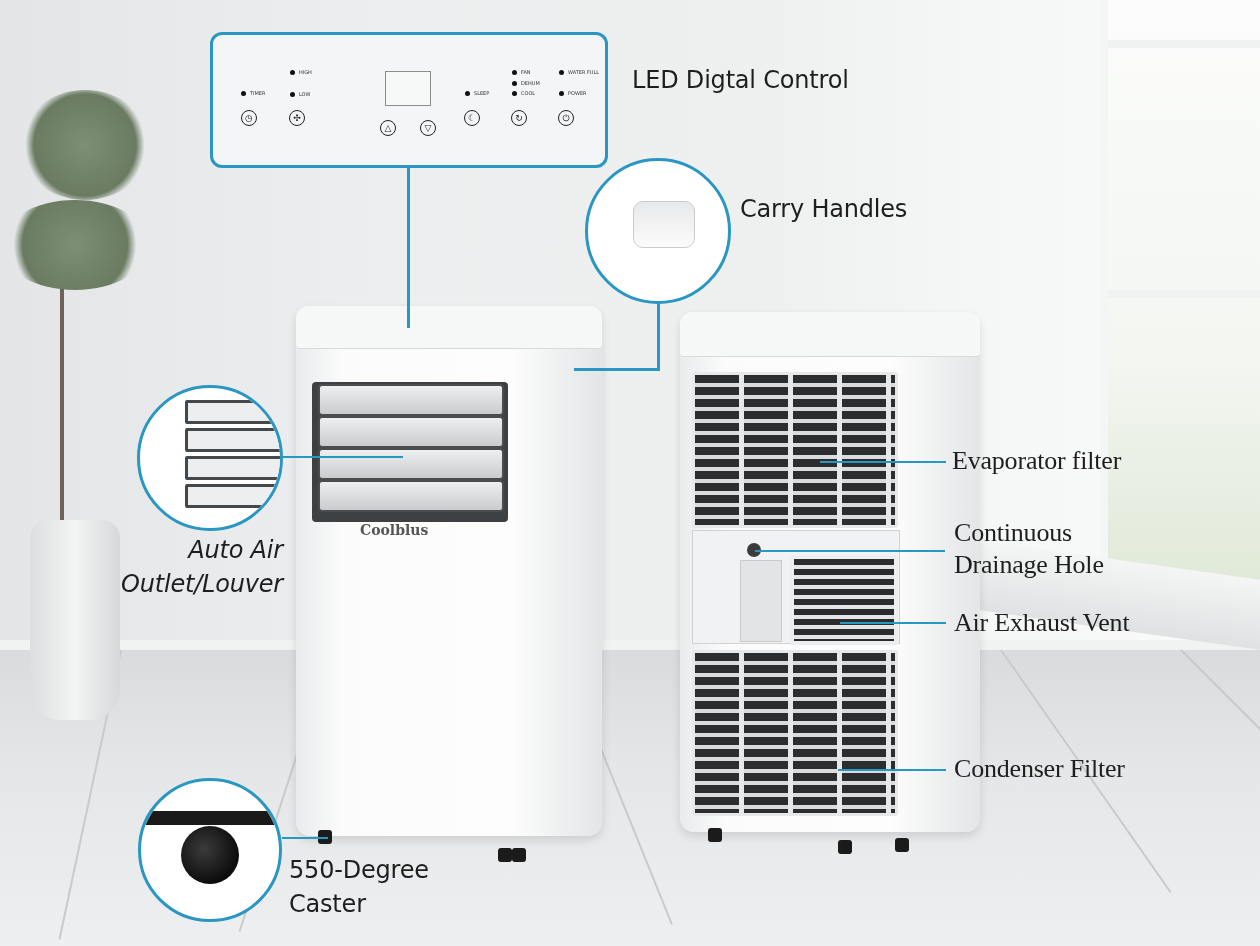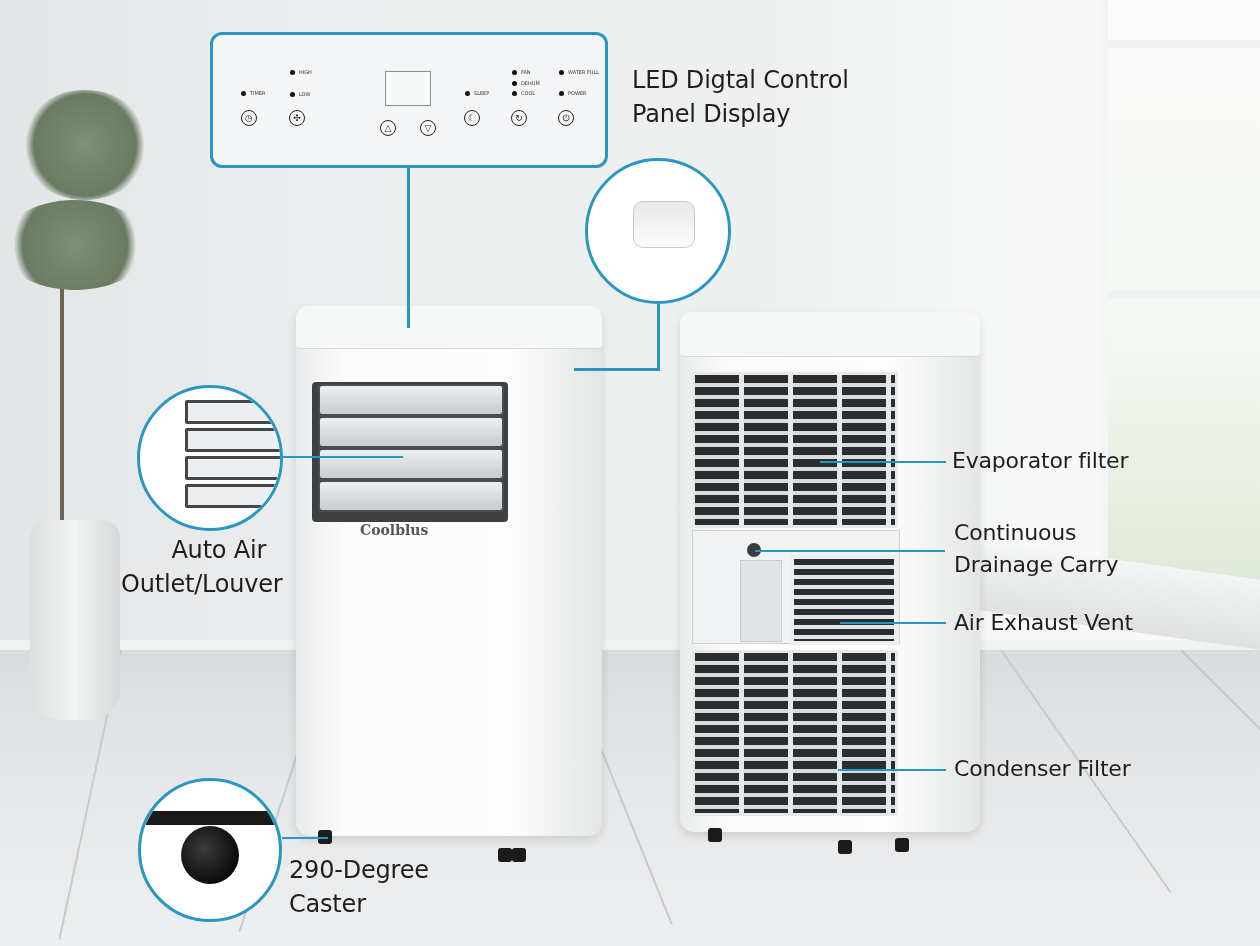--- a/index.html
+++ b/index.html
@@ -28,21 +28,21 @@
   .outlet{position:absolute;left:740px;top:560px;width:40px;height:80px;background:#e2e4e5;border:1px solid #c9cbcc;}
   .drain{position:absolute;left:747px;top:543px;width:14px;height:14px;border-radius:50%;background:#3a3c3e;}
   .callout-line{position:absolute;background:#2a96c2;}
   .circle{position:absolute;border:3px solid #2a96c2;border-radius:50%;overflow:hidden;background:#fff;box-sizing:border-box;}
   .panel-box{position:absolute;left:210px;top:32px;width:398px;height:136px;border:3px solid #2a96c2;border-radius:12px;background:#f4f5f6;box-sizing:border-box;}
   .led{position:absolute;font-size:5px;color:#333;display:flex;align-items:center;gap:4px;white-space:nowrap;font-family:"DejaVu Sans",sans-serif;}
   .led::before{content:"";width:5px;height:5px;border-radius:50%;background:#111;display:inline-block;}
   .btn{position:absolute;width:16px;height:16px;border:1.5px solid #222;border-radius:50%;display:flex;align-items:center;justify-content:center;font-size:9px;color:#222;box-sizing:border-box;}
   .lcd{position:absolute;left:385px;top:71px;width:44px;height:33px;border:1px solid #8a8c8e;background:#f7f8f8;}
   .label{position:absolute;font-family:"DejaVu Sans","Liberation Sans",sans-serif;font-size:24px;line-height:34px;color:#1e1e1e;white-space:nowrap;letter-spacing:-0.2px;}
-  .label.sm{font-size:22px;line-height:32px;}
+  .label.sm{font-size:26px;line-height:32px;font-family:Liberation Serif, serif;}
   .handle-inner{position:absolute;left:45px;top:40px;width:60px;height:45px;background:linear-gradient(180deg,#e8e9ea,#fbfbfb);border:1px solid #c9cbcc;border-radius:10px;}
   .louver-zoom{position:absolute;left:45px;width:120px;height:18px;background:#eceeef;border:3px solid #45484b;border-radius:2px;}
   .caster-big{position:absolute;left:40px;top:45px;width:58px;height:58px;border-radius:50%;background:radial-gradient(circle at 40% 40%,#3b3b3b,#0c0c0c 70%);}
 </style>
 </head>
 <body>
 
 <div class="scene">
   <div class="wall"></div>
   <div class="baseboard"></div>
@@ -138,62 +138,62 @@
     </div>
   <div class="btn" style="left:345px;top:75px;">
       <span>⏻</span>
     </div>
 </div>
 <div class="lcd"></div>
 <div class="callout-line" style="left:407px;top:168px;width:3px;height:160px;"></div>
 
 <div class="label" style="left:632px;top:63px;">
   <div>LED Digtal Control</div>
-  <div>Panel Display</div>
 </div>
 
 <div class="circle" style="left:585px;top:158px;width:146px;height:146px;">
   <div class="handle-inner"></div>
 </div>
 <div class="callout-line" style="left:657px;top:304px;width:3px;height:66px;"></div>
 <div class="callout-line" style="left:574px;top:368px;width:86px;height:3px;"></div>
 <div class="label" style="left:740px;top:192px;">
+  <div>Carry Handles</div>
 </div>
 
 <div class="circle" style="left:137px;top:385px;width:146px;height:146px;">
   <div class="louver-zoom" style="top:12px;"></div>
   <div class="louver-zoom" style="top:40px;"></div>
   <div class="louver-zoom" style="top:68px;"></div>
   <div class="louver-zoom" style="top:96px;"></div>
 </div>
 <div class="callout-line" style="left:283px;top:456px;width:120px;height:2px;"></div>
-<div class="label" style="left:155px;top:533px;text-align:center;">
+<div class="label" style="left:155px;top:533px;text-align:right;font-style:italic;">
   <div>Auto Air</div>
   <div style="margin-left:-34px;">Outlet/Louver</div>
 </div>
 
 <div class="circle" style="left:138px;top:778px;width:144px;height:144px;">
   <div style="position:absolute;left:0;top:30px;width:144px;height:14px;background:#1a1a1a;"></div>
   <div class="caster-big"></div>
 </div>
 <div class="callout-line" style="left:282px;top:837px;width:46px;height:2px;"></div>
 <div class="label" style="left:289px;top:853px;">
-  <div>290-Degree</div>
+  <div>550-Degree</div>
   <div>Caster</div>
 </div>
 
 <div class="callout-line" style="left:820px;top:461px;width:126px;height:2px;"></div>
 <div class="label sm" style="left:952px;top:445px;">
   <div>Evaporator filter</div>
 </div>
 
 <div class="callout-line" style="left:755px;top:550px;width:190px;height:2px;"></div>
 <div class="label sm" style="left:954px;top:517px;">
   <div>Continuous</div>
-  <div>Drainage Carry</div>
+  <div>Drainage Hole</div>
 </div>
 
 <div class="callout-line" style="left:840px;top:622px;width:106px;height:2px;"></div>
 <div class="label sm" style="left:954px;top:607px;">
   <div>Air Exhaust Vent</div>
 </div>
 
 <div class="callout-line" style="left:838px;top:769px;width:108px;height:2px;"></div>
 <div class="label sm" style="left:954px;top:753px;">
   <div>Condenser Filter</div>

